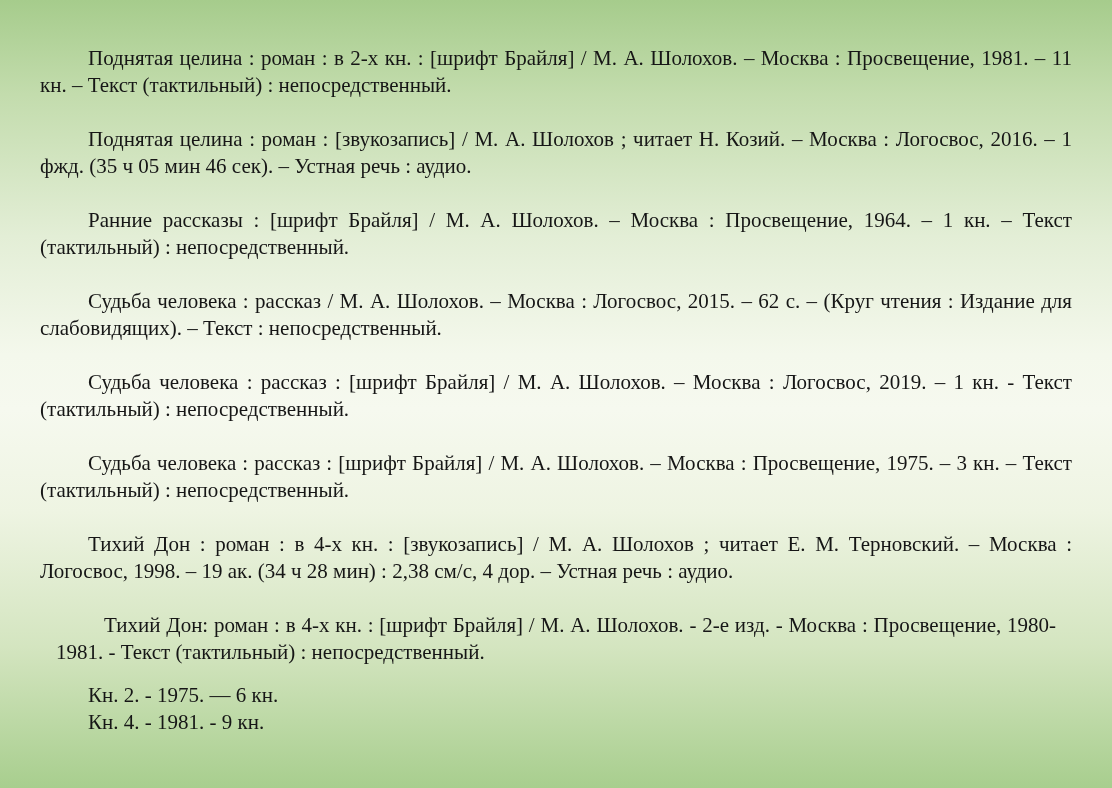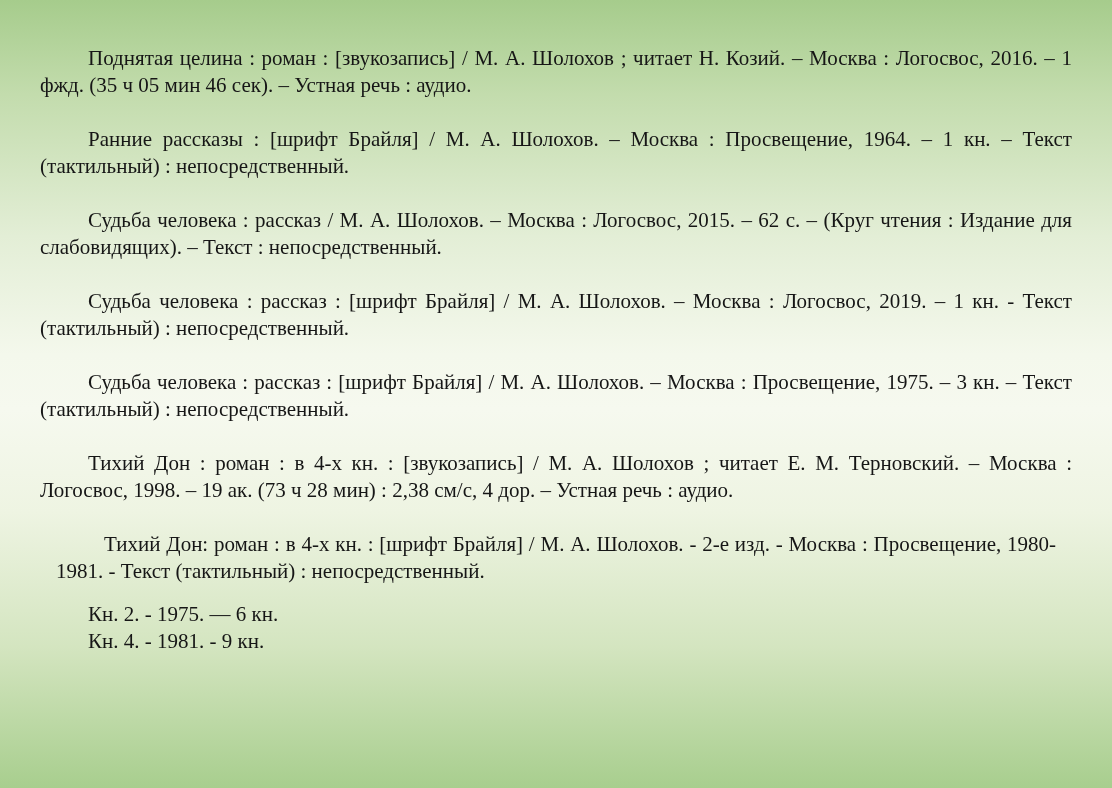--- a/index.html
+++ b/index.html
@@ -49,32 +49,33 @@
     text-align: left;
     text-indent: 48px;
   }
 </style>
 </head>
 <body>
 
 <div class="slide">
   <div class="content">
 
+    <p class="entry">Поднятая целина : роман : в 2-х кн. : [шрифт Брайля] / М. А. Шолохов. – Москва : Просвещение, 1981. – 11 кн. – Текст (тактильный) : непосредственный.</p>
 
     <p class="entry">Поднятая целина : роман : [звукозапись] / М. А. Шолохов ; читает Н. Козий. – Москва : Логосвос, 2016. – 1 фжд. (35 ч 05 мин 46 сек). – Устная речь : аудио.</p>
 
     <p class="entry">Ранние рассказы : [шрифт Брайля] / М. А. Шолохов. – Москва : Просвещение, 1964. – 1 кн. – Текст (тактильный) : непосредственный.</p>
 
     <p class="entry">Судьба человека : рассказ / М. А. Шолохов. – Москва : Логосвос, 2015. – 62 с. – (Круг чтения : Издание для слабовидящих). – Текст : непосредственный.</p>
 
     <p class="entry">Судьба человека : рассказ : [шрифт Брайля] / М. А. Шолохов. – Москва : Логосвос, 2019. – 1 кн. - Текст (тактильный) : непосредственный.</p>
 
     <p class="entry">Судьба человека : рассказ : [шрифт Брайля] / М. А. Шолохов. – Москва : Просвещение, 1975. – 3 кн. – Текст (тактильный) : непосредственный.</p>
 
-    <p class="entry">Тихий Дон : роман : в 4-х кн. : [звукозапись] / М. А. Шолохов ; читает Е. М. Терновский. – Москва : Логосвос, 1998. – 19 ак. (73 ч 28 мин) : 2,38 см/с, 4 дор. – Устная речь : аудио.</p>
+    <p class="entry">Тихий Дон : роман : в 4-х кн. : [звукозапись] / М. А. Шолохов ; читает Е. М. Терновский. – Москва : Логосвос, 1998. – 19 ак. (34 ч 28 мин) : 2,38 см/с, 4 дор. – Устная речь : аудио.</p>
 
     <div class="entry-block">
       <p class="entry-text">Тихий Дон: роман : в 4-х кн. : [шрифт Брайля] / М. А. Шолохов. - 2-е изд. - Москва : Просвещение, 1980-1981. - Текст (тактильный) : непосредственный.</p>
       <div class="volume-line">Кн. 2. - 1975. — 6 кн.</div>
       <div class="volume-line">Кн. 4. - 1981. - 9 кн.</div>
     </div>
 
   </div>
 </div>
 

